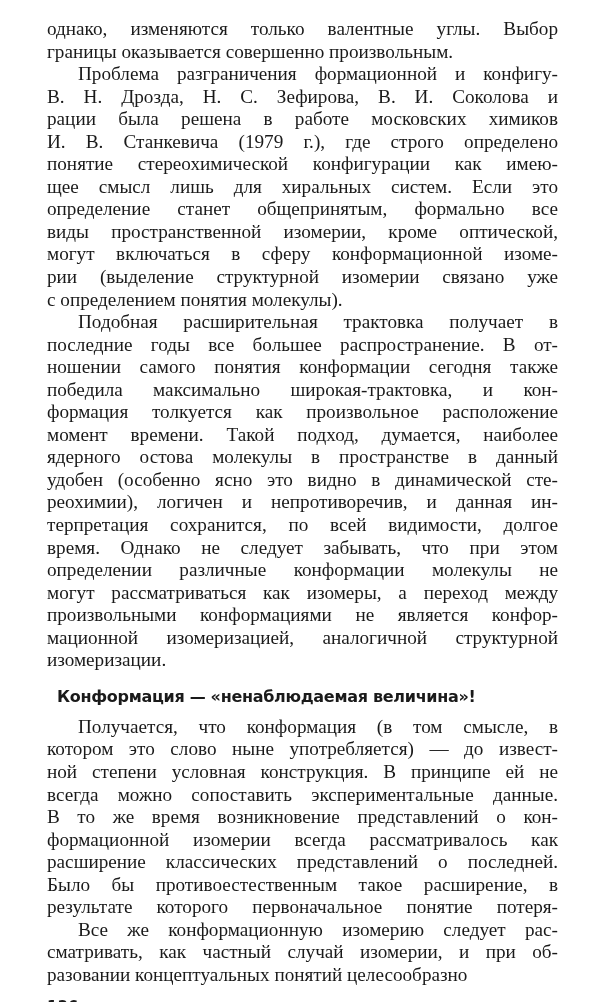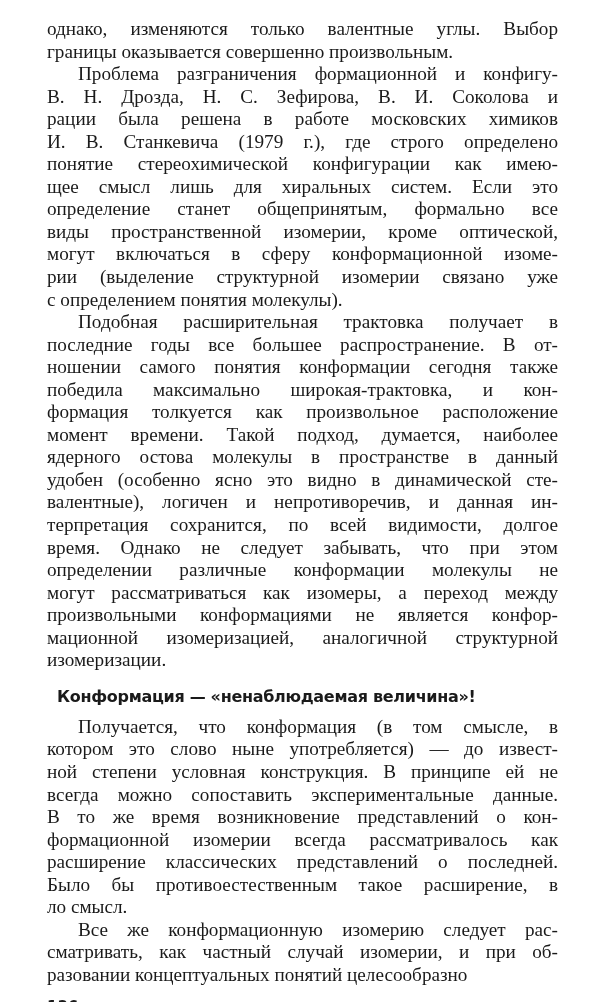--- a/index.html
+++ b/index.html
@@ -46,42 +46,42 @@
       </div>
       <div>
         <span class="line indent">Подобная расширительная трактовка получает в</span>
         <span class="line">последние годы все большее распространение. В от-</span>
         <span class="line">ношении самого понятия конформации сегодня также</span>
         <span class="line">победила максимально широкая-трактовка, и кон-</span>
         <span class="line">формация толкуется как произвольное расположение</span>
         <span class="line">момент времени. Такой подход, думается, наиболее</span>
         <span class="line">ядерного остова молекулы в пространстве в данный</span>
         <span class="line">удобен (особенно ясно это видно в динамической сте-</span>
-        <span class="line">валентные), логичен и непротиворечив, и данная ин-</span>
+        <span class="line">реохимии), логичен и непротиворечив, и данная ин-</span>
         <span class="line">терпретация сохранится, по всей видимости, долгое</span>
         <span class="line">время. Однако не следует забывать, что при этом</span>
         <span class="line">определении различные конформации молекулы не</span>
         <span class="line">могут рассматриваться как изомеры, а переход между</span>
         <span class="line">произвольными конформациями не является конфор-</span>
         <span class="line">мационной изомеризацией, аналогичной структурной</span>
         <span class="line last">изомеризации.</span>
       </div>
     </div>
   <div class="heading">Конформация — «ненаблюдаемая величина»!</div>
   <div id="after">
       <div>
         <span class="line indent">Получается, что конформация (в том смысле, в</span>
         <span class="line">котором это слово ныне употребляется) — до извест-</span>
         <span class="line">ной степени условная конструкция. В принципе ей не</span>
         <span class="line">всегда можно сопоставить экспериментальные данные.</span>
         <span class="line">В то же время возникновение представлений о кон-</span>
         <span class="line">формационной изомерии всегда рассматривалось как</span>
         <span class="line">расширение классических представлений о последней.</span>
         <span class="line">Было бы противоестественным такое расширение, в</span>
-        <span class="line last">ло смысл.</span>
+        <span class="line">результате которого первоначальное понятие потеря-</span>
       </div>
       <div>
         <span class="line indent">Все же конформационную изомерию следует рас-</span>
         <span class="line">сматривать, как частный случай изомерии, и при об-</span>
         <span class="line last">разовании концептуальных понятий целесообразно</span>
       </div>
     </div>
 </div>
 <div class="page-number">136</div>
 

